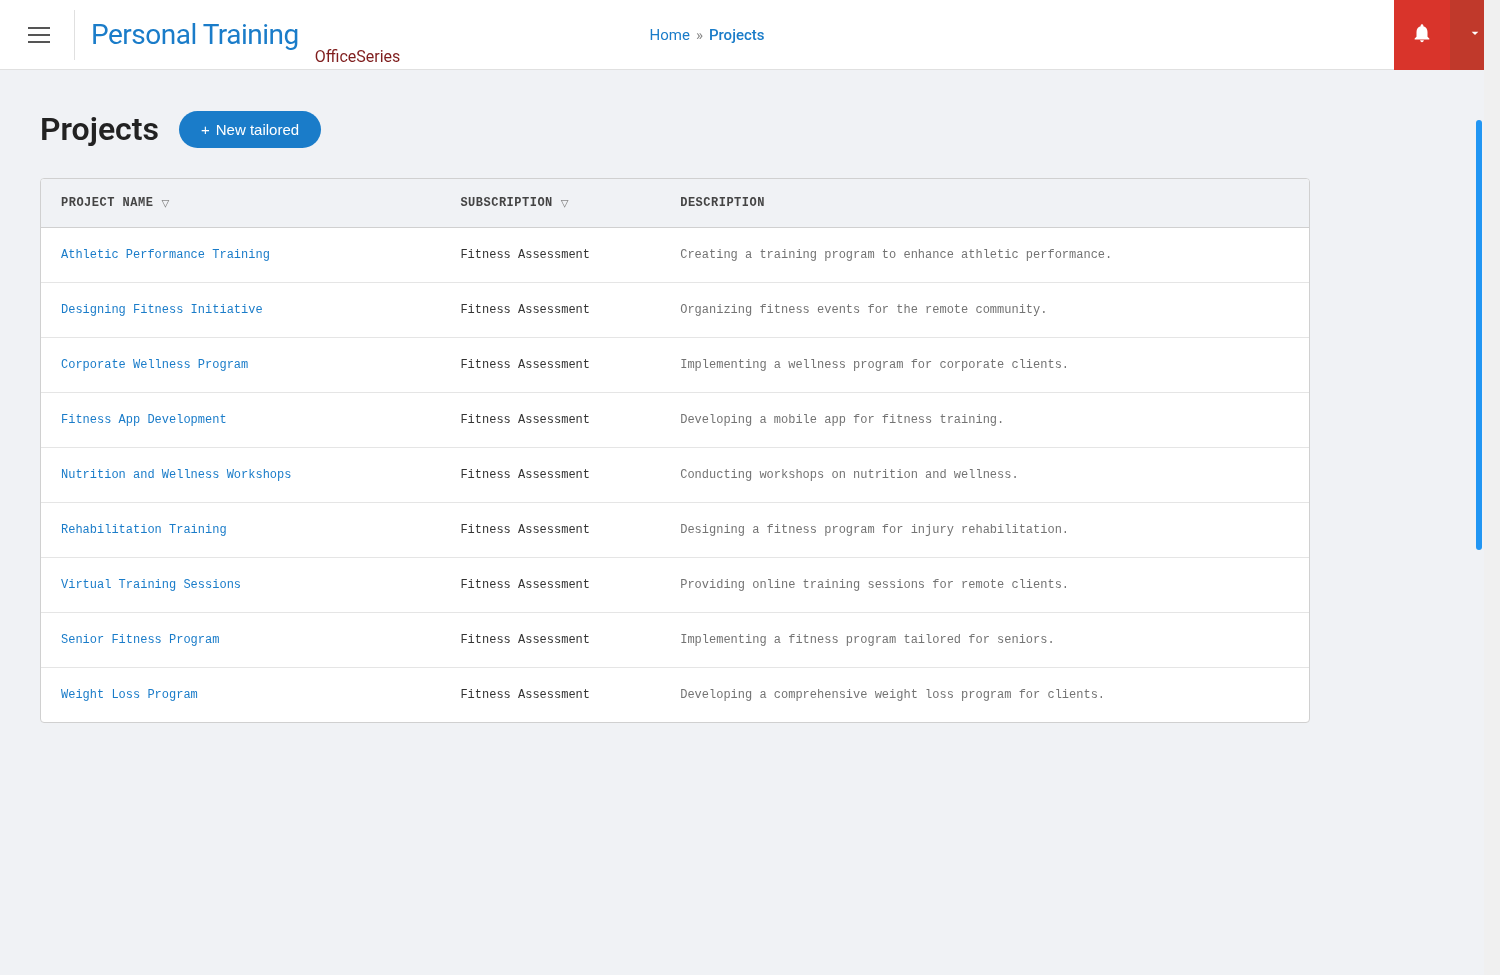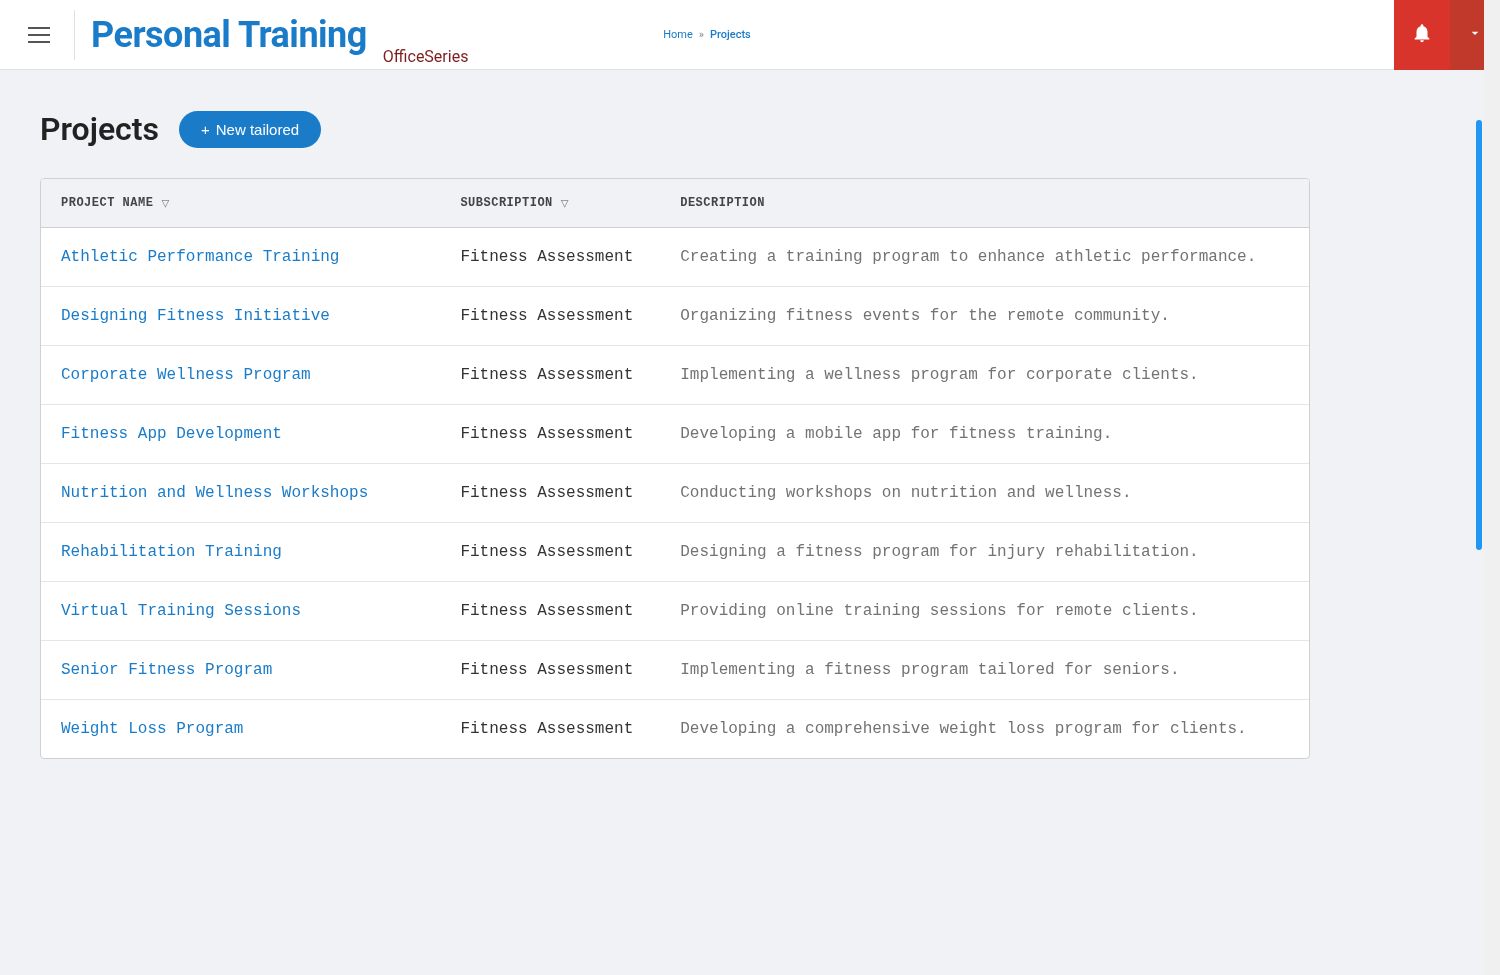--- a/index.html
+++ b/index.html
@@ -50,38 +50,38 @@
       background: #555;
     }
 
     .vertical-divider {
       width: 1px;
       height: 50px;
       background: #e0e0e0;
     }
 
     .app-title {
-      font-size: 36px;
-      font-weight: 700;
+      font-size: 28px;
+      font-weight: 400;
       color: #1a7cc9;
       letter-spacing: -0.5px;
     }
 
     .app-subtitle {
       font-size: 16px;
       color: #7f1d1d;
       font-weight: 400;
       margin-top: 44px;
     }
 
     .header-nav {
       display: flex;
       align-items: center;
       gap: 6px;
-      font-size: 11px;
+      font-size: 15px;
     }
 
     .nav-home {
       color: #1a7cc9;
       text-decoration: none;
     }
 
     .nav-separator {
       color: #888;
     }
@@ -207,21 +207,21 @@
     tbody tr {
       border-bottom: 1px solid #e5e5e5;
     }
 
     tbody tr:last-child {
       border-bottom: none;
     }
 
     tbody td {
       padding: 20px 20px;
-      font-size: 16px;
+      font-size: 12px;
       vertical-align: middle;
     }
 
     .project-name-cell {
       color: #1a7cc9;
       cursor: pointer;
       font-weight: 400;
     }
 
     .subscription-cell {

